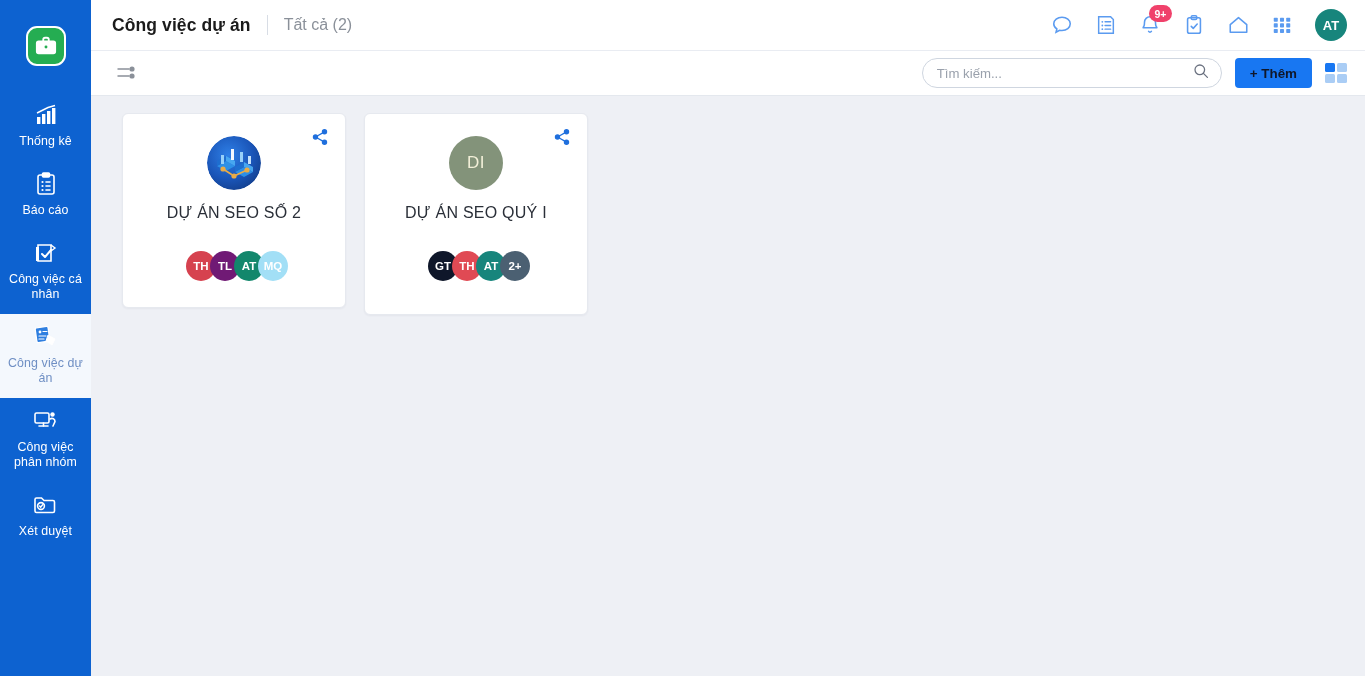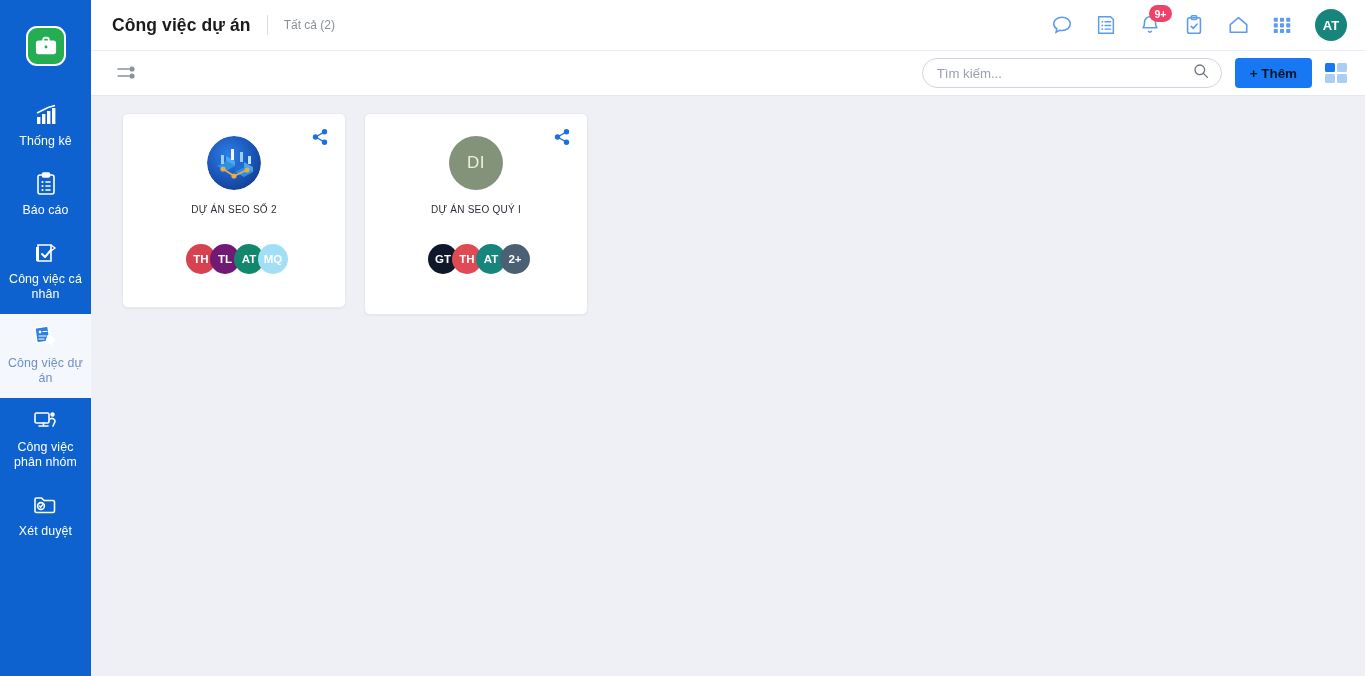--- a/index.html
+++ b/index.html
@@ -50,21 +50,21 @@
   
   .topbar {
     height: 51px; background: #ffffff;
     display: flex; align-items: center;
     padding: 0 18px 0 21px;
     border-bottom: 1px solid #e9ecf2;
     flex: 0 0 51px;
   }
   .page-title { font-size: 17.5px; font-weight: bold; color: #1b1b1b; letter-spacing: .1px; }
   .title-sep { width: 1px; height: 20px; background: #d8dde5; margin: 0 16px; }
-  .breadcrumb { font-size: 12px; color: #8a9099; }
+  .breadcrumb { font-size: 16px; color: #8a9099; }
   .top-icons { margin-left: auto; display: flex; align-items: center; gap: 18px; }
   .tb-icon { position: relative; width: 26px; height: 26px; display:flex; align-items:center; justify-content:center; cursor: pointer; }
   .badge {
     position: absolute; top: -7px; right: -9px;
     min-width: 23px; height: 17px; border-radius: 9px;
     background: #f0416b; color: #fff;
     font-size: 10.5px; font-weight: bold;
     display: flex; align-items: center; justify-content: center;
     padding: 0 4px;
   }
@@ -137,21 +137,21 @@
     width: 54px; height: 54px; border-radius: 50%;
     overflow: hidden; display:flex; align-items:center; justify-content:center;
   }
   .proj-initials {
     width: 54px; height: 54px; border-radius: 50%;
     display:flex; align-items:center; justify-content:center;
     font-size: 17px; letter-spacing: .5px;
   }
   .proj-title {
     margin-top: 14px;
-    font-size: 10px; color: #2a2f38;
+    font-size: 16px; color: #2a2f38;
     letter-spacing: .25px; text-align: right;
   }
   .members { display: flex; align-items: center; }
   .c1 .members { margin-top: 29px; }
   .c2 .members { margin-top: 29px; }
   .member {
     width: 30px; height: 30px; border-radius: 50%;
     display: flex; align-items: center; justify-content: center;
     font-size: 11.5px; font-weight: bold; color: #fff;
     margin-right: -6px; cursor: pointer;

